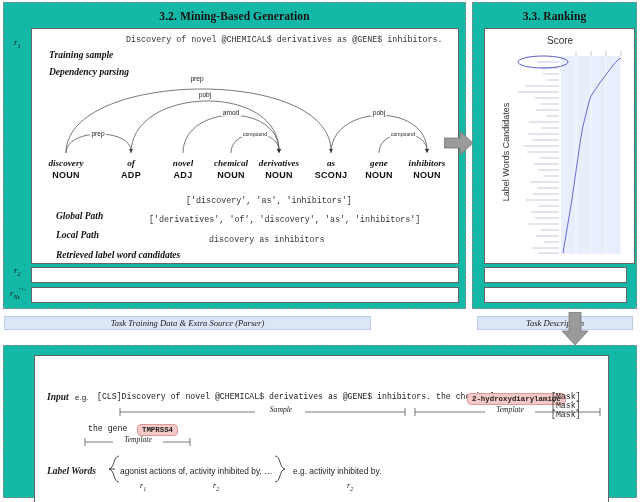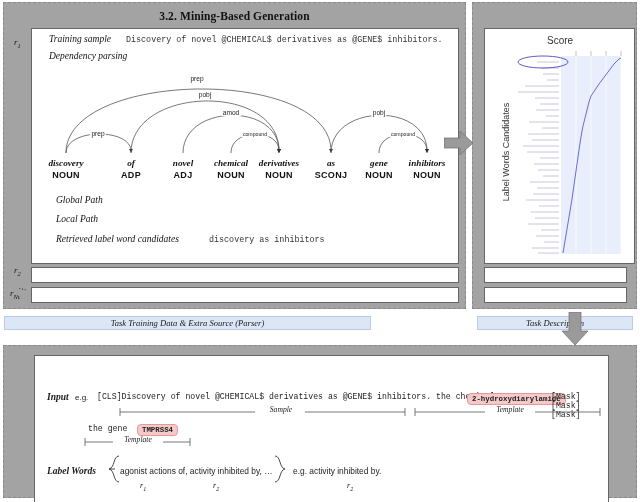--- a/index.html
+++ b/index.html
@@ -10,21 +10,21 @@
     color:#1a1a1a;
     overflow:hidden;
     position:relative;
   }
   .page{position:relative;width:640px;height:502px;}
 
   
   .dashed-panel{
     position:absolute;
     border:1px dashed #8a8a8a;
-    background:#a3a3a3;
+    background:#14b8a6;
     box-sizing:border-box;
   }
   #panel-mining{left:3px;top:2px;width:463px;height:307px;}
   #panel-ranking{left:472px;top:2px;width:165px;height:307px;}
   #panel-prompts{left:3px;top:345px;width:634px;height:153px;}
 
   .panel-title{
     position:absolute;left:0;right:0;top:7px;
     text-align:center;
     font-family:"Liberation Serif", serif;
@@ -62,22 +62,22 @@
   .row-label sub{font-size:6.5px;font-style:italic;}
   #lbl-r1{left:10px;top:34px;}
   #lbl-r2{left:10px;top:262px;}
   #lbl-dots{left:14px;top:281px;font-size:8px;letter-spacing:0;transform:rotate(90deg);}
   #lbl-rNL{left:6px;top:285px;}
 
   
   .field-label{
     position:absolute;
     font-family:"Liberation Serif", serif;
-    font-weight:normal;font-style:italic;
-    font-size:9.5px;color:#111;white-space:nowrap;
+    font-weight:bold;font-style:italic;
+    font-size:9.5px;color:#111;white-space:nowrap;margin-top:16px;
   }
   .mono{
     font-family:"Liberation Mono", monospace;
     font-size:8.4px;color:#333;white-space:nowrap;
   }
   #ts-label{left:45px;top:31px;}
   #ts-value{position:absolute;left:122px;top:32px;}
   #dp-label{left:45px;top:48px;}
 
   #gp-label{left:52px;top:192px;}
@@ -279,26 +279,29 @@
         <span class="w">gene</span>
         <span class="p">NOUN</span>
       </div>
       <div class="tok" style="left:396px;top:100px;">
         <span class="w">inhibitors</span>
         <span class="p">NOUN</span>
       </div>
     </div>
 
     <div class="field-label" id="gp-label">Global Path</div>
+    <div class="mono" id="gp-value">['discovery', 'as', 'inhibitors']</div>
     <div class="field-label" id="lp-label">Local Path</div>
+    <div class="mono" id="lp-value">['derivatives', 'of', 'discovery', 'as', 'inhibitors']</div>
     <div class="field-label" id="rl-label">Retrieved label word candidates</div>
     <div class="mono" id="rl-value">discovery as inhibitors</div>
   </div>
 
   <div class="dashed-panel" id="panel-ranking">
+    <div class="panel-title">3.3. Ranking</div>
 
     <div class="white-box" id="ranking-main">
       <div id="rank-chart">
         <div id="score-title">Score</div>
         <div id="ylabel-lwc">Label Words Candidates</div>
         <svg width="143" height="236" viewBox="0 0 143 236">
 
           <rect x="76" y="27" width="60" height="198" fill="#e8eefb"></rect>
 
           <g stroke="#ffffff" stroke-width="0.7">

